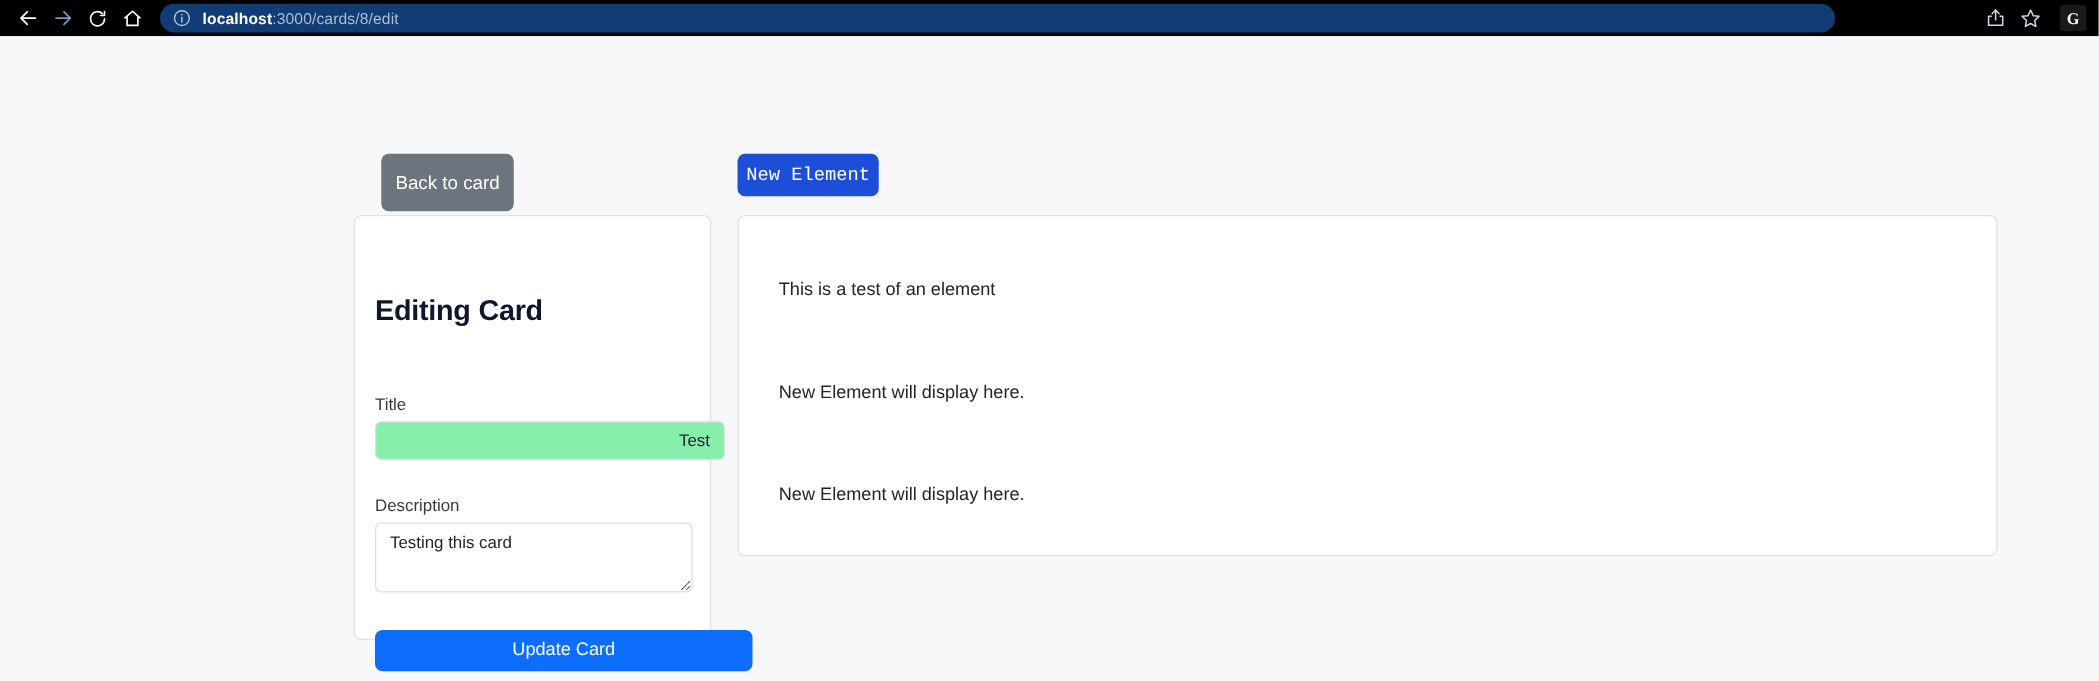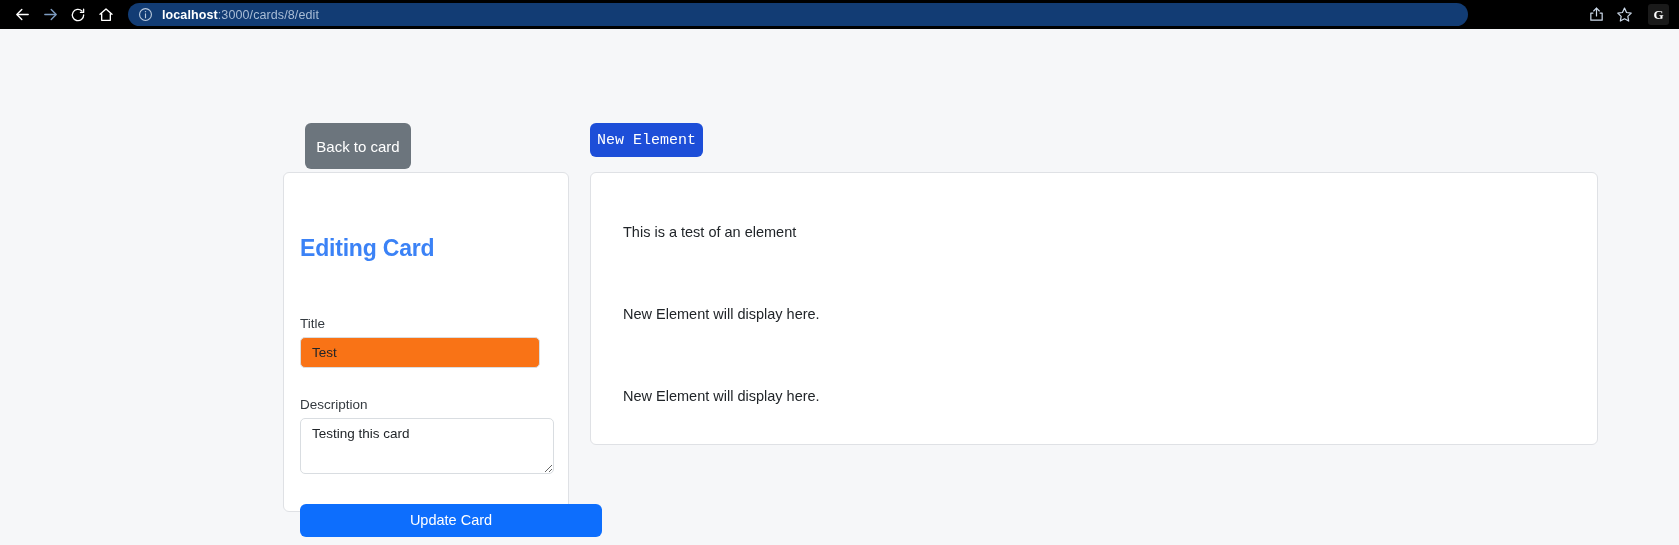--- a/index.html
+++ b/index.html
@@ -144,45 +144,46 @@
     border-radius: 6px;
   }
 
   .card-left-inner {
     padding: 18px 16px 0 16px;
   }
 
   .card-title {
     font-size: 23px;
     font-weight: bold;
-    color: #3b82f6;
+    color: #0f172a;
     margin-top: 44px;
     margin-left: 0px;
     letter-spacing: -.2px;
   }
 
   .field-label {
     font-size: 13.5px;
     color: #343a40;
     margin-top: 54px;
     margin-bottom: 6px;
   }
   .field-label.desc { margin-top: 29px; }
 
   .text-input {
-    width: 240px;
+    width: 280px;
     height: 31px;
     border: 1px solid #d9dde1;
     border-radius: 5px;
     padding: 0 11px;
     font-family: "Liberation Sans", sans-serif;
     font-size: 13.5px;
     color: #212529;
-    background: #f97316;
+    background: #86efac;
     outline: none;
+    text-align: right;
   }
 
   .textarea-input {
     width: 254px;
     height: 56px;
     border: 1px solid #d9dde1;
     border-radius: 5px;
     padding: 7px 11px;
     font-family: "Liberation Sans", sans-serif;
     font-size: 13.5px;

